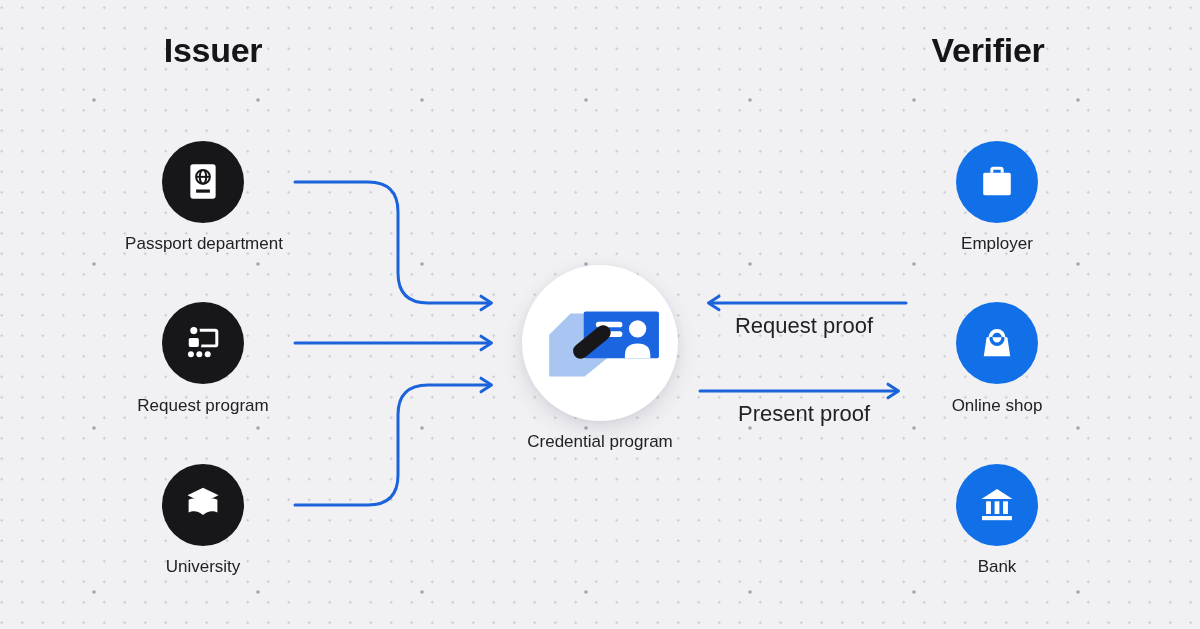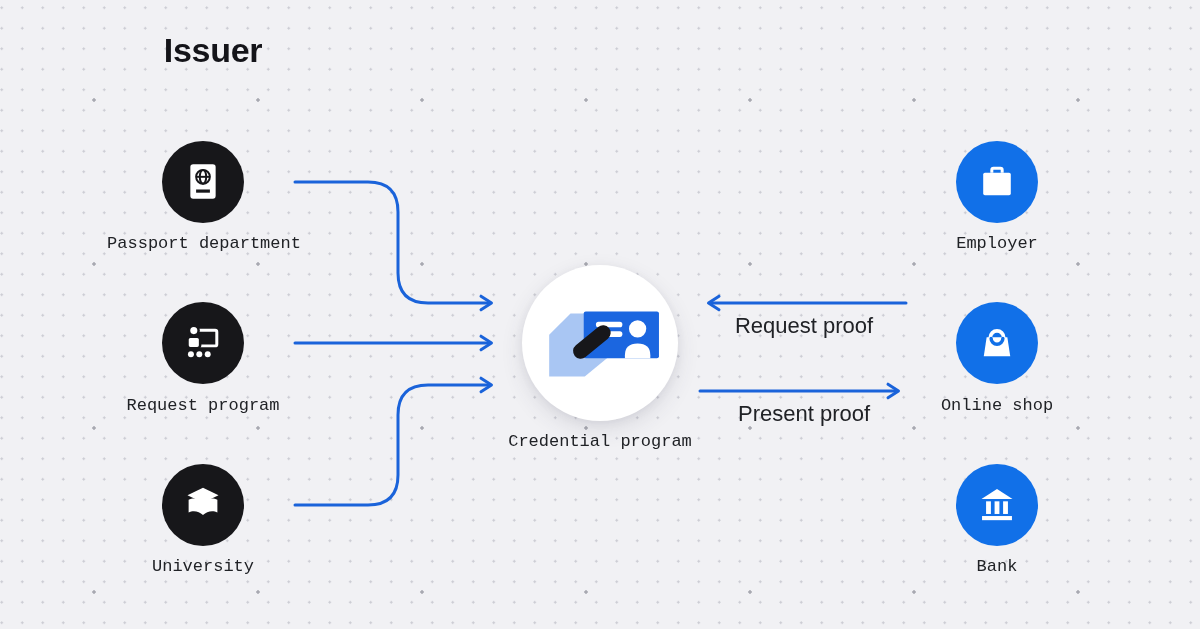--- a/index.html
+++ b/index.html
@@ -32,21 +32,21 @@
   .issuer-circle{background:var(--issuer-circle);}
   .verifier-circle{background:var(--verifier-circle);}
   .holder-circle{
     position:absolute;left:522px;top:265px;width:156px;height:156px;border-radius:50%;
     background:var(--holder-circle);
     box-shadow:0 8px 22px rgba(55,60,80,0.12), 0 2px 8px rgba(55,60,80,0.07);
     display:flex;align-items:center;justify-content:center;
   }
   .node-label{
     position:absolute;transform:translateX(-50%);
-    font-size:17px;color:var(--label-text);white-space:nowrap;font-family:Liberation Mono, monospace;
+    font-size:17px;color:var(--label-text);white-space:nowrap;
   }
   .flow-label{
     position:absolute;transform:translateX(-50%);
     font-size:22px;color:var(--label-text);white-space:nowrap;
   }
   svg.overlay{position:absolute;left:0;top:0;pointer-events:none;}
 </style>
 </head>
 <body>
 
@@ -59,20 +59,21 @@
       </marker>
     </defs>
     <path d="M295,182 L368,182 Q398,182 398,212 L398,273 Q398,303 428,303 L490,303" fill="none" stroke="var(--arrow)" stroke-width="3" stroke-linecap="round" marker-end="url(#arrowhead)"></path>
     <path d="M295,343 L490,343" fill="none" stroke="var(--arrow)" stroke-width="3" stroke-linecap="round" marker-end="url(#arrowhead)"></path>
     <path d="M295,505 L368,505 Q398,505 398,475 L398,415 Q398,385 428,385 L490,385" fill="none" stroke="var(--arrow)" stroke-width="3" stroke-linecap="round" marker-end="url(#arrowhead)"></path>
     <path d="M906,303 L710,303" fill="none" stroke="var(--arrow)" stroke-width="3" stroke-linecap="round" marker-end="url(#arrowhead)"></path>
     <path d="M700,391 L897,391" fill="none" stroke="var(--arrow)" stroke-width="3" stroke-linecap="round" marker-end="url(#arrowhead)"></path>
   </svg>
 
   <div class="col-title" style="left:213px;top:31px">Issuer</div>
+  <div class="col-title" style="left:988px;top:31px">Verifier</div>
 
   <div class="node-circle issuer-circle" style="left:162px;top:141px">
     <svg width="46" height="46" viewBox="0 0 40 40">
       <rect x="9" y="4.5" width="22" height="30" rx="2.5" fill="#fff"></rect>
       <circle cx="20" cy="15.5" r="6" fill="none" stroke="var(--issuer-circle)" stroke-width="1.7"></circle>
       <ellipse cx="20" cy="15.5" rx="2.8" ry="6" fill="none" stroke="var(--issuer-circle)" stroke-width="1.7"></ellipse>
       <line x1="14" y1="15.5" x2="26" y2="15.5" stroke="var(--issuer-circle)" stroke-width="1.7"></line>
       <rect x="14" y="26.5" width="12" height="2.8" fill="var(--issuer-circle)"></rect>
     </svg>
   </div>

